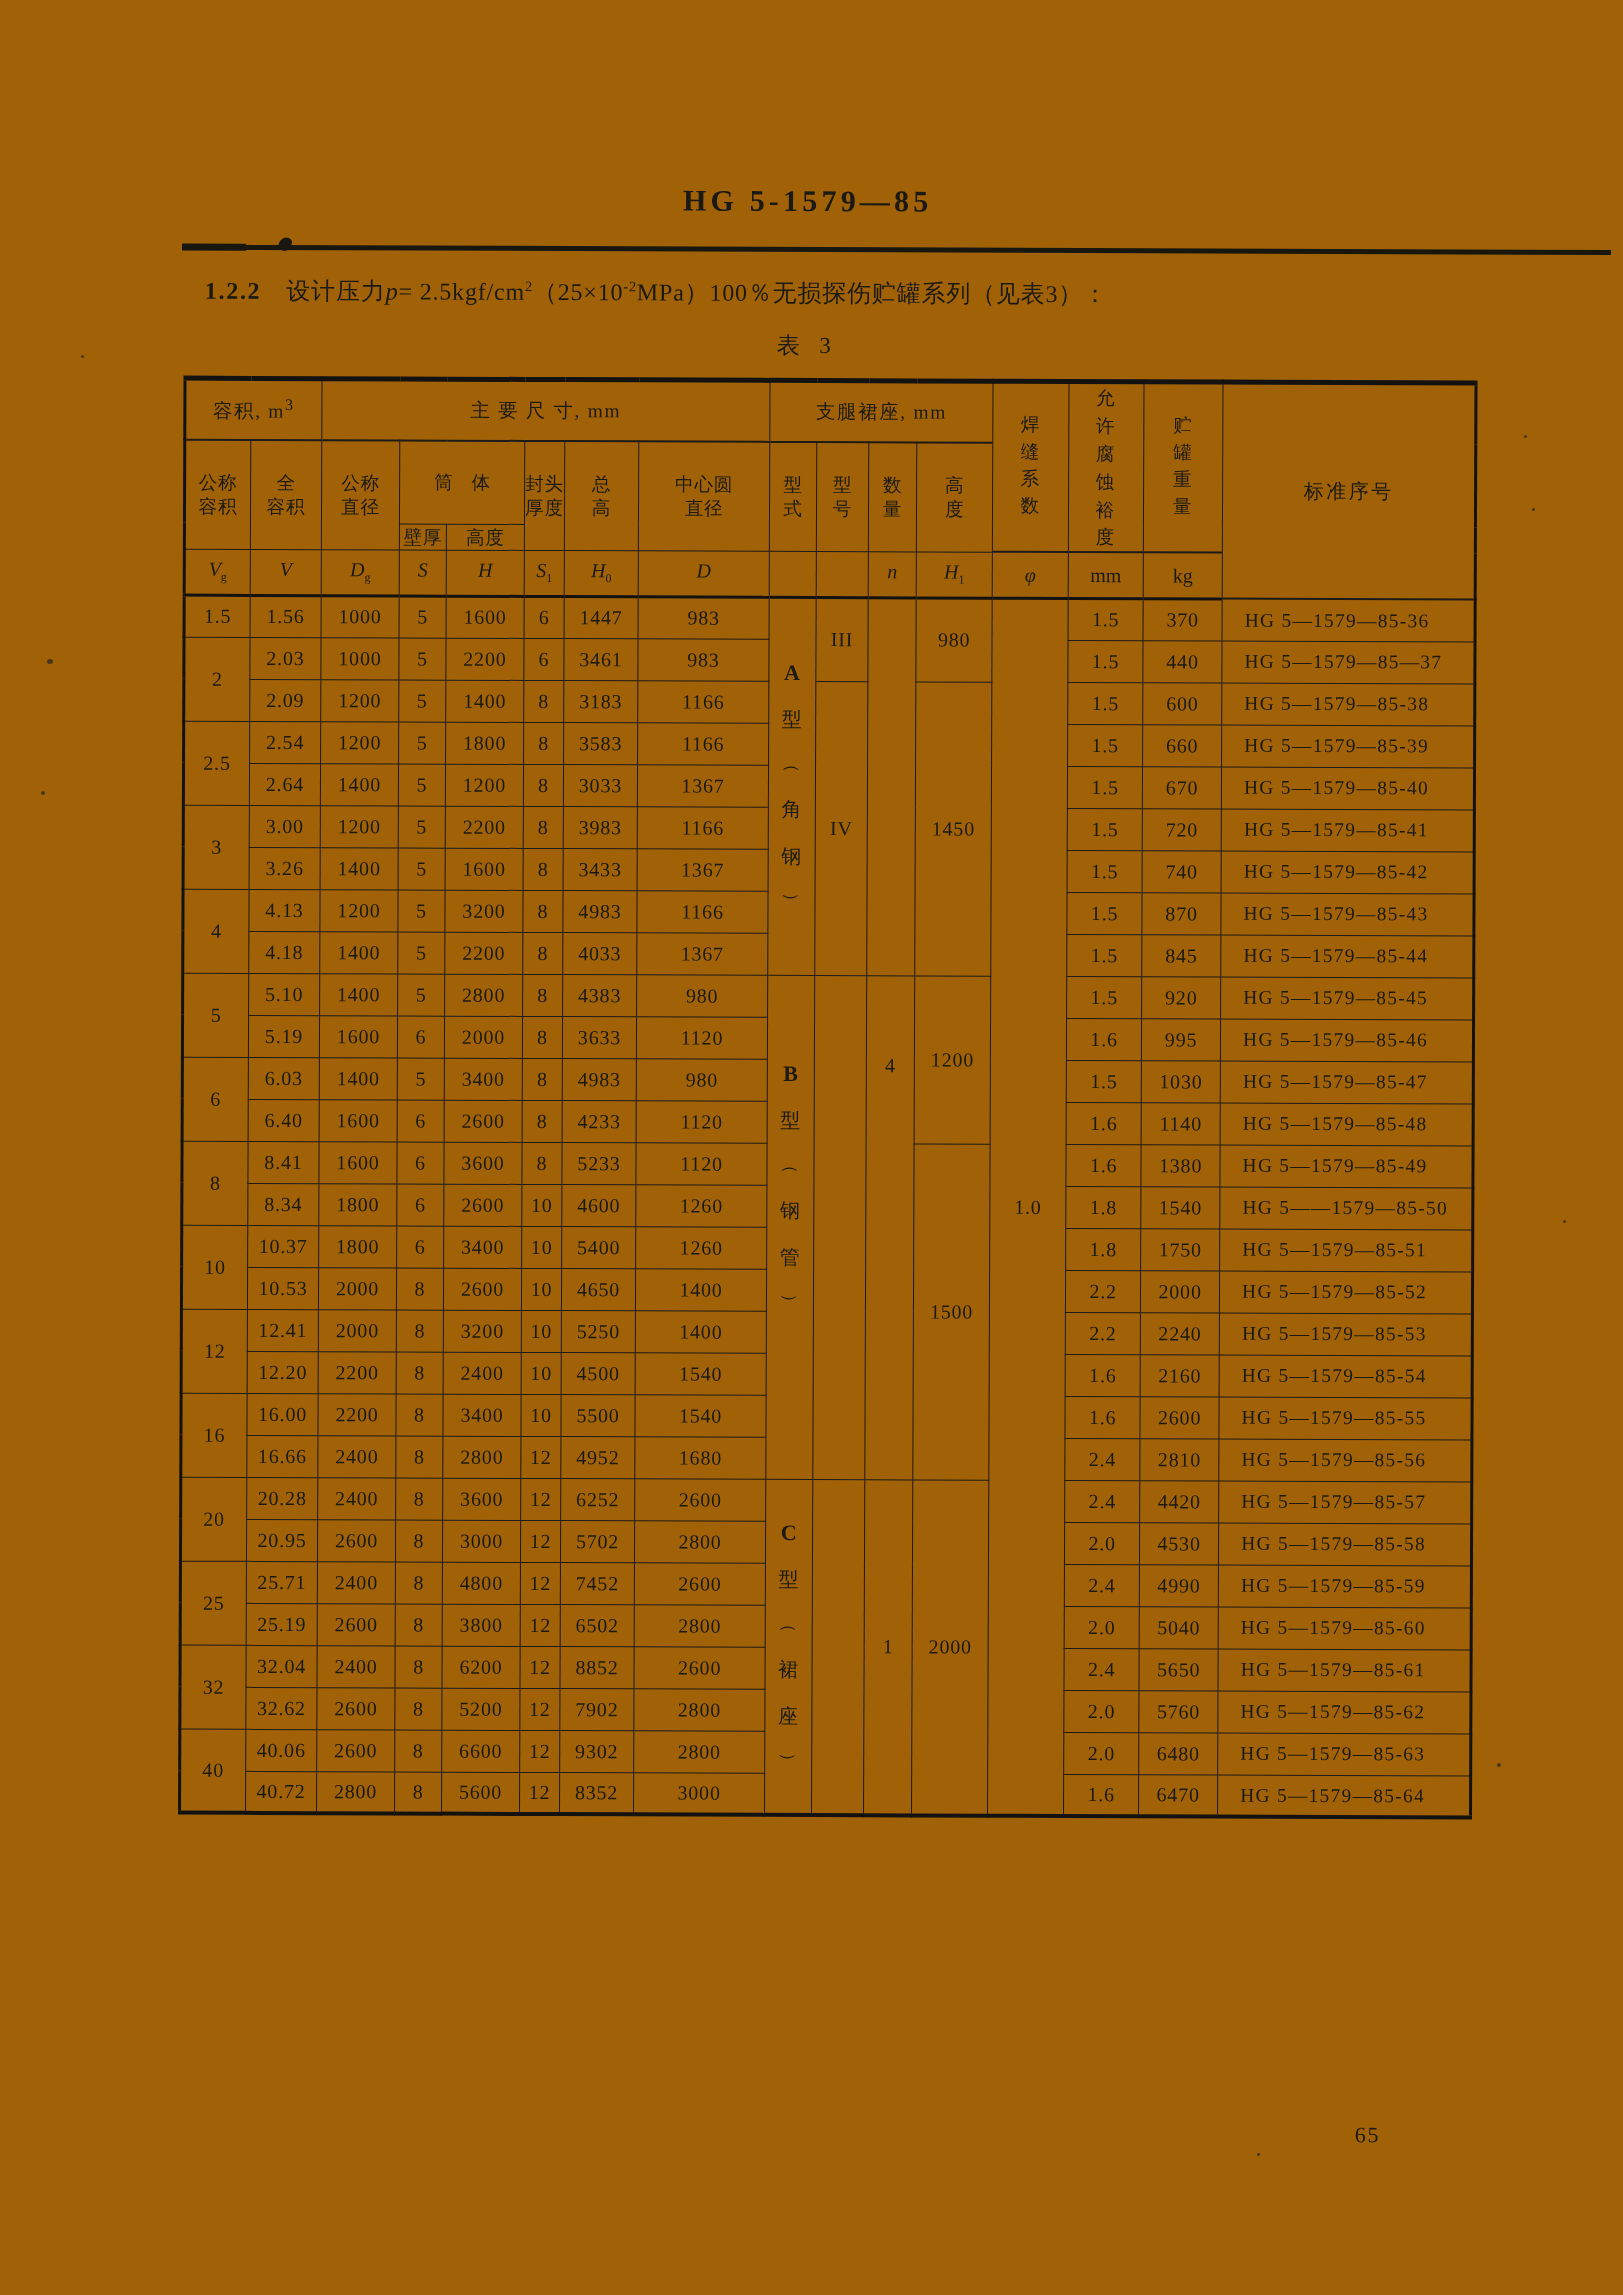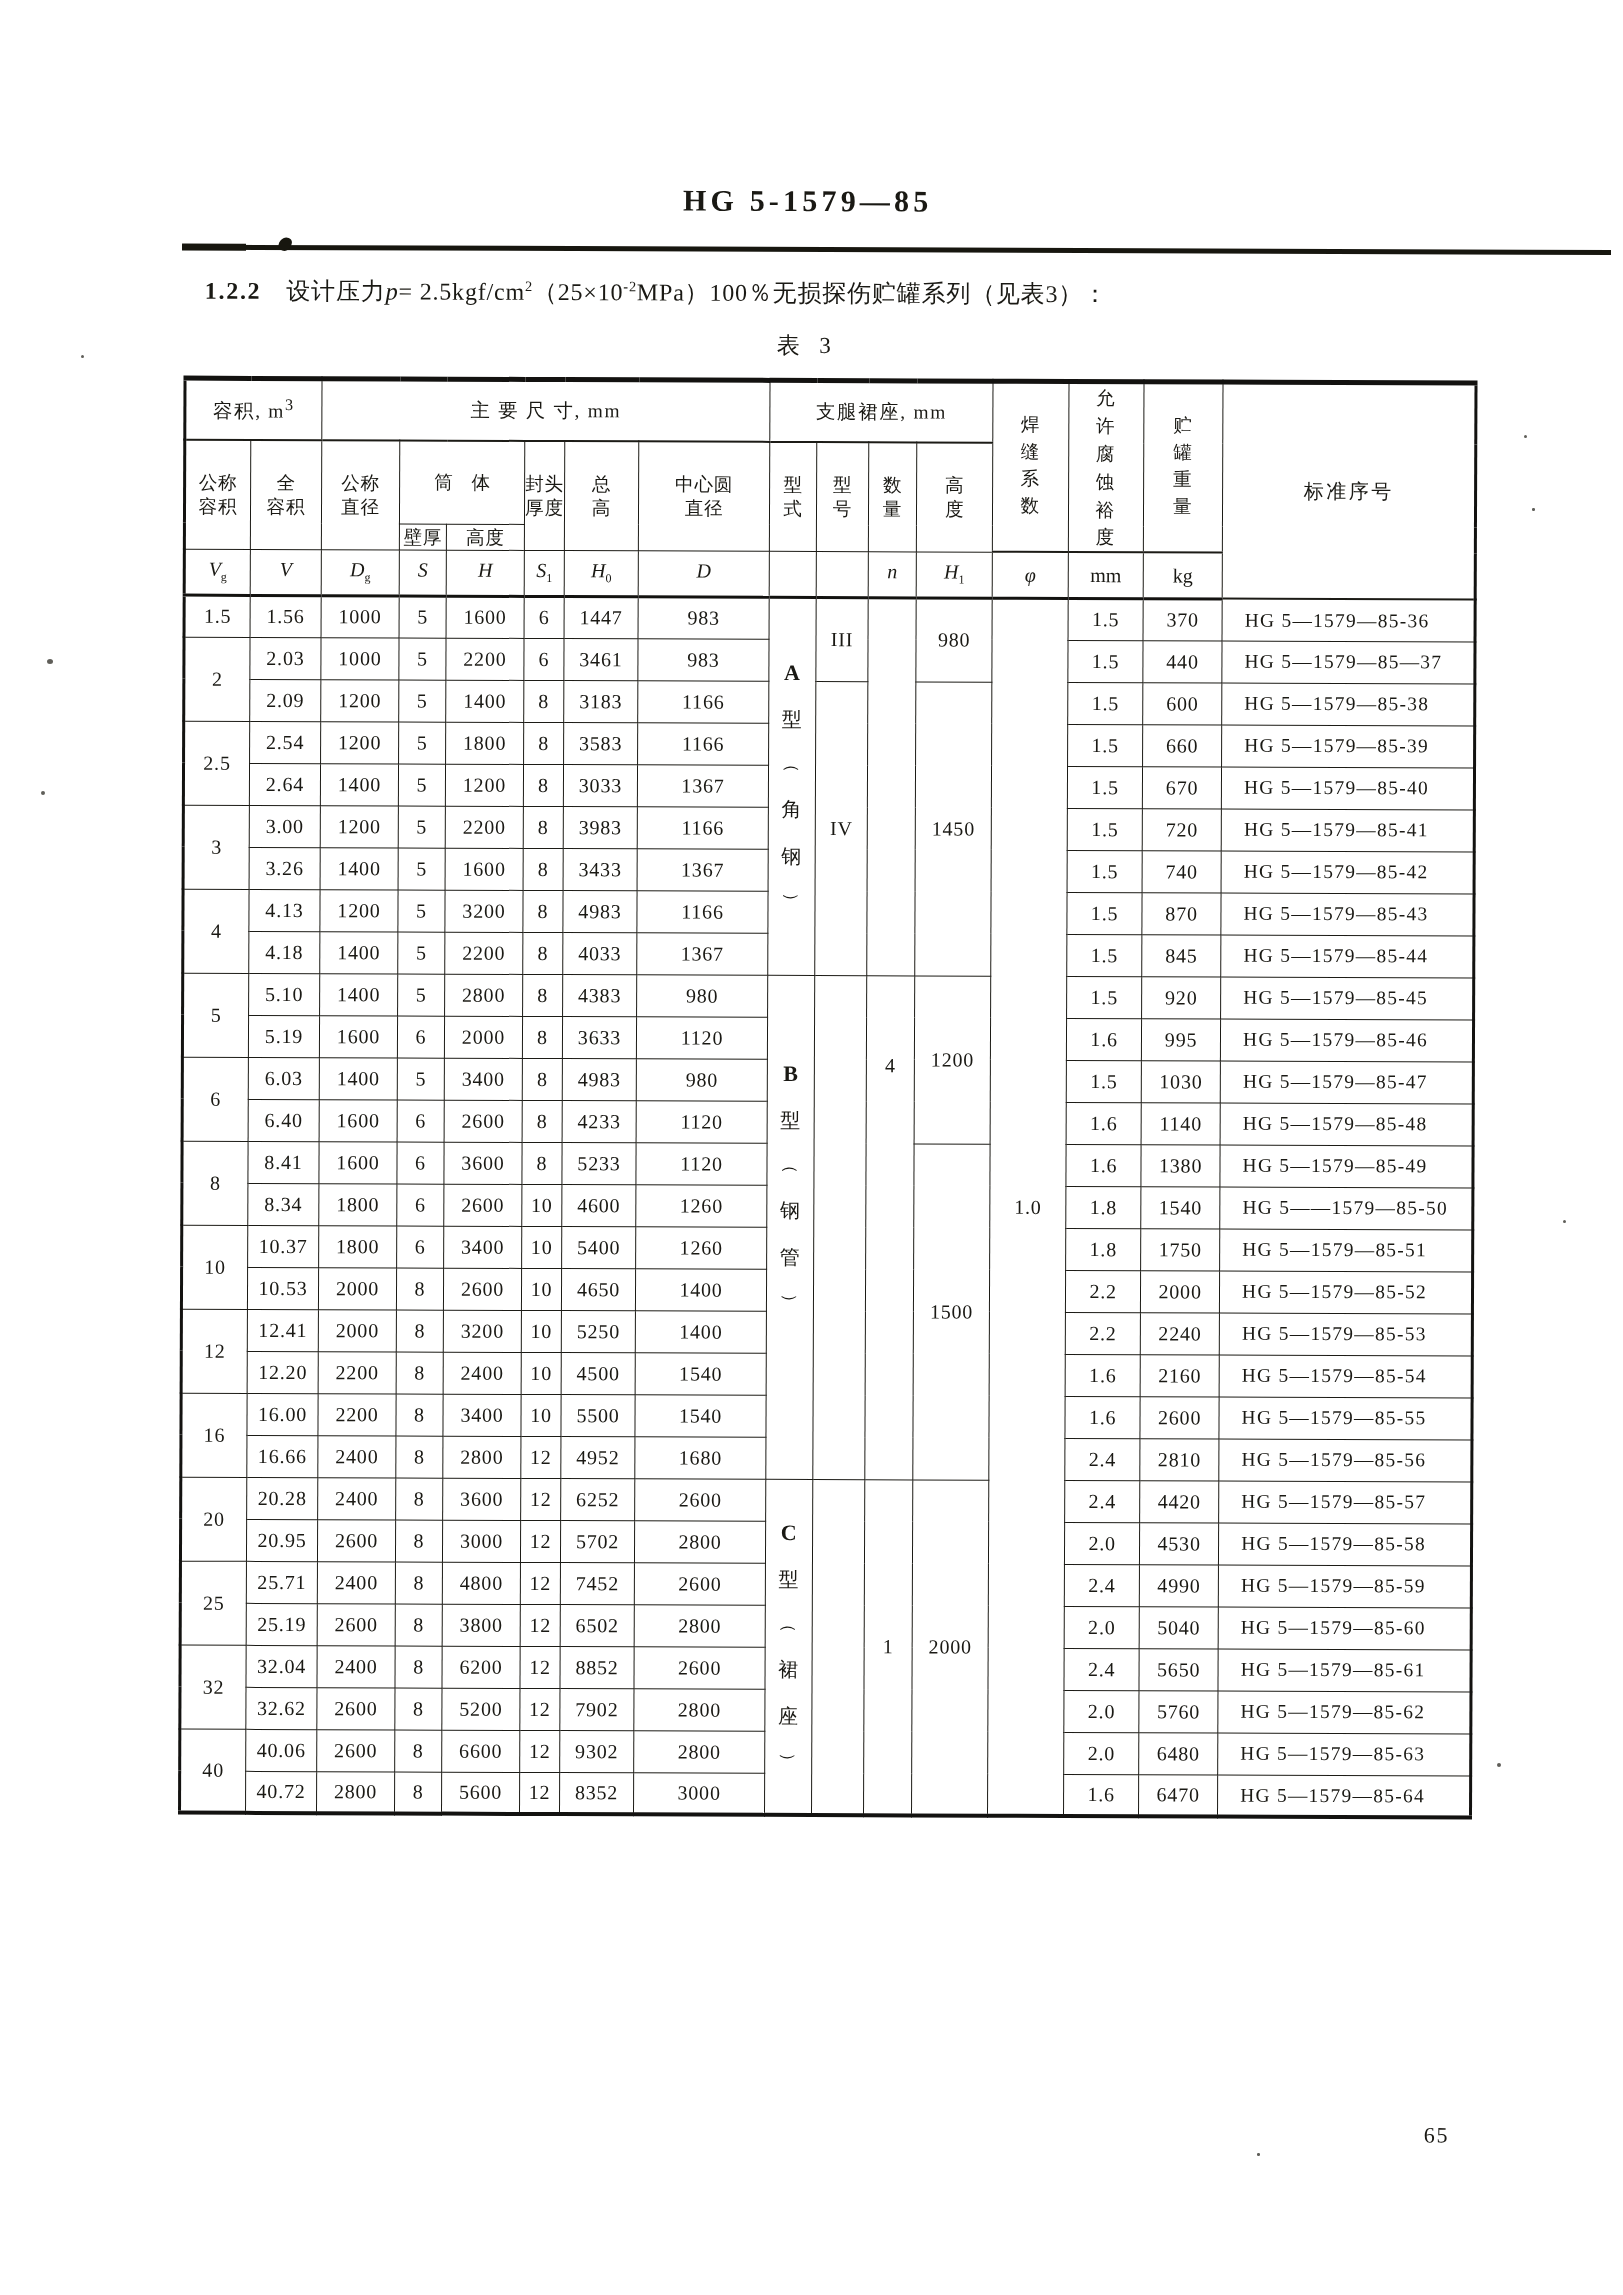--- a/index.html
+++ b/index.html
@@ -1,19 +1,19 @@
 <!DOCTYPE html>
 <html style="font-size:13.5px"><head>
 <meta charset="utf-8">
 <style>
   * { box-sizing: border-box; }
   html,body { margin:0; padding:0; background:#cfccc5; }
   .sheet {
     position:relative; width:1623px; height:2295px;
-    background:#ffffff; overflow:hidden;
+    background:#a16207; overflow:hidden;
     font-family:"Liberation Serif","DejaVu Serif",serif;
     color:#1a1914;
   }
   .content { position:absolute; inset:0; transform:rotate(0.22deg); transform-origin:803px 254px; }
 
   .doc-number {
     position:absolute; top:184px; left:0; width:1615px; text-align:center;
     font-size:30px; font-weight:700; letter-spacing:4.2px;
   }
   .title-rule { position:absolute; top:247px; left:184px; width:1427px; height:5px; background:#17160f; }
@@ -54,21 +54,21 @@
   td.c-std { text-align:left; padding-left:22px; font-size:19.4px; letter-spacing:1.3px; white-space:nowrap; }
   td.bias-top { vertical-align:top; padding-top:78px; }
   .vlabel {
     display:flex; flex-direction:column; align-items:center; justify-content:center;
     gap:20px; font-size:20px; height:100%;
   }
   .vlabel span:first-child { font-weight:700; font-size:22px; }
   .vlabel .paren { transform:rotate(90deg); font-size:17px; }
   .vlabel.vbias { justify-content:flex-start; padding-top:85px; }
 
-  .page-number { position:absolute; top:2120px; left:1431px; font-size:22px; letter-spacing:1.7px; }
+  .page-number { position:absolute; top:2120px; left:1362px; font-size:22px; letter-spacing:1.7px; }
 
   .speck { position:absolute; background:#2a2822; border-radius:50%; opacity:.75; }
 </style>
 </head>
 <body>
 
 <div class="sheet">
   <div class="content">
 
     <div class="doc-number">HG 5-1579—85</div>

